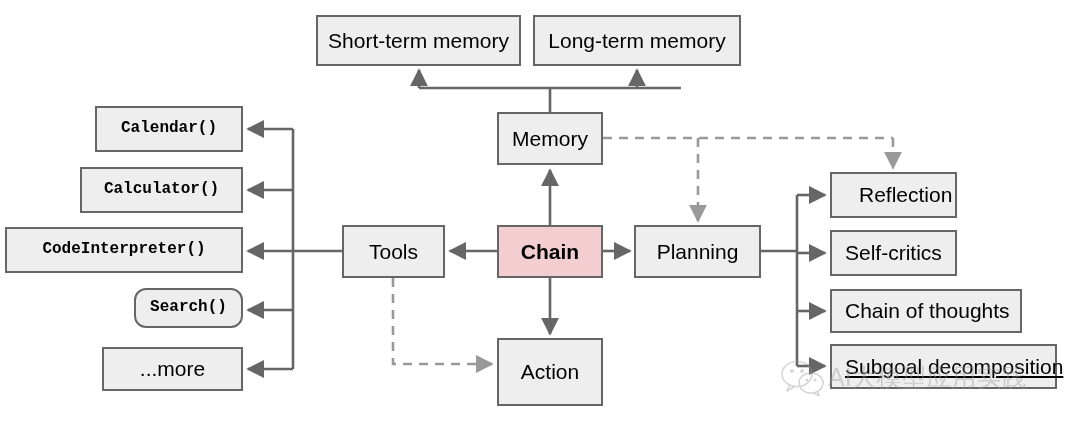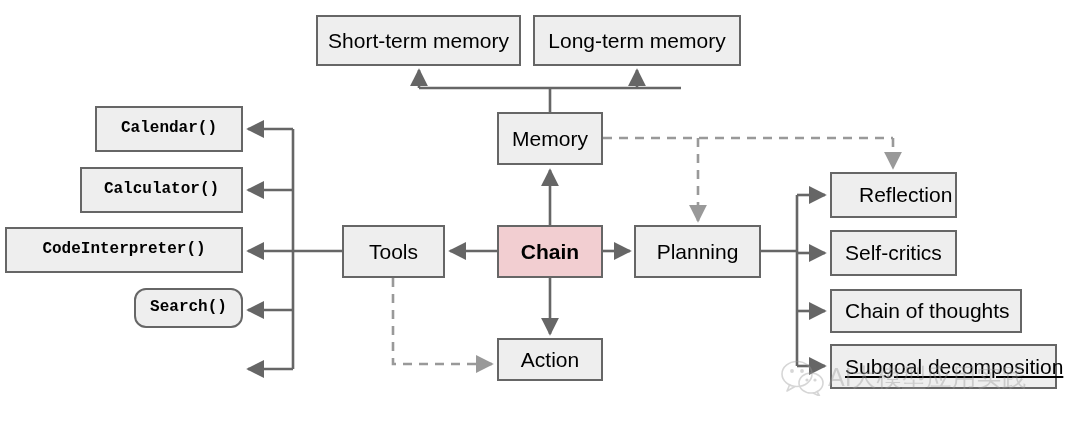--- a/index.html
+++ b/index.html
@@ -130,21 +130,21 @@
   </div>
 
   <div class="node" style="left:497px; top:112px; width:106px; height:53px;">
     <span>Memory</span>
   </div>
 
   <div class="node accent" style="left:497px; top:225px; width:106px; height:53px;">
     <span>Chain</span>
   </div>
 
-  <div class="node" style="left:497px; top:338px; width:106px; height:43px;text-align:right;">
+  <div class="node" style="left:497px; top:338px; width:106px; height:68px;text-align:right;">
     <span>Action</span>
   </div>
 
   <div class="node" style="left:342px; top:225px; width:103px; height:53px;">
     <span>Tools</span>
   </div>
 
   <div class="node" style="left:634px; top:225px; width:127px; height:53px;">
     <span>Planning</span>
   </div>
@@ -158,20 +158,23 @@
   </div>
 
   <div class="node mono" style="left:5px; top:227px; width:238px; height:46px;">
     <span>CodeInterpreter()</span>
   </div>
 
   <div class="node mono" style="left:134px; top:288px; width:109px; height:40px;border-radius:12px;">
     <span>Search()</span>
   </div>
 
+  <div class="node" style="left:102px; top:347px; width:141px; height:44px;">
+    <span>...more</span>
+  </div>
 
   <div class="node" style="left:830px; top:172px; width:127px; height:46px; justify-content:flex-start; padding-left:27px;">
     <span>Reflection</span>
   </div>
 
   <div class="node" style="left:830px; top:230px; width:127px; height:46px; justify-content:flex-start; padding-left:13px;">
     <span>Self-critics</span>
   </div>
 
   <div class="node" style="left:830px; top:289px; width:192px; height:44px; justify-content:flex-start; padding-left:13px;">

